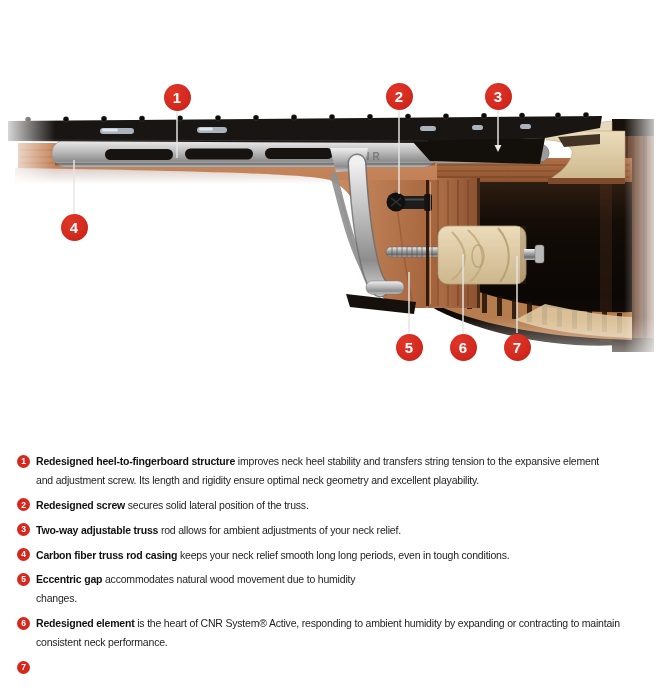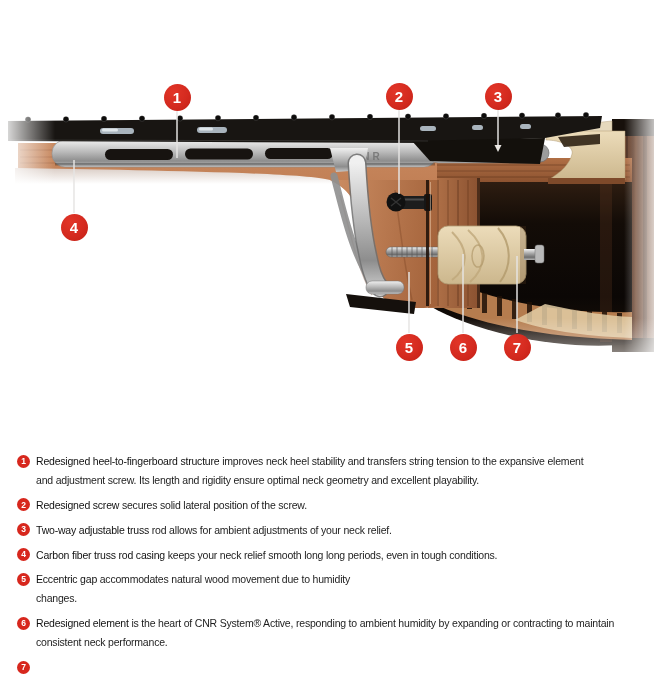--- a/index.html
+++ b/index.html
@@ -31,21 +31,21 @@
   .legend-row{display:flex;align-items:flex-start;margin-bottom:6px;}
   .badge{
     flex:0 0 auto;width:13px;height:13px;border-radius:50%;background:#d7271d;margin-top:2.5px;margin-right:6px;
     display:flex;align-items:center;justify-content:center;
     color:#fff;font-weight:700;font-size:8.5px;line-height:1;
   }
   .legend-text{
     margin:0;font-size:10.5px;letter-spacing:-0.2px;line-height:1.8;color:#1d1d1d;
     white-space:pre-line;
   }
-  .legend-text b{font-weight:400;color:#111;}
+  .legend-text b{font-weight:700;color:#111;}
 
   .ld-w{stroke:rgba(255,255,255,0.9);stroke-width:1.3;}
   .ld-g{stroke:rgba(205,202,198,0.6);stroke-width:1.2;}
 </style>
 </head>
 <body>
 
 <div class="stage">
 
   <div class="diagram-wrap">
@@ -324,21 +324,21 @@
   </div>
 
   <div class="legend">
     <div class="legend-row">
       <span class="badge">1</span>
       <p class="legend-text"><b>Redesigned heel-to-fingerboard structure</b><span> improves neck heel stability and transfers string tension to the expansive element
 and adjustment screw. Its length and rigidity ensure optimal neck geometry and excellent playability.</span></p>
     </div>
     <div class="legend-row">
       <span class="badge">2</span>
-      <p class="legend-text"><b>Redesigned screw</b><span> secures solid lateral position of the screw.</span></p>
+      <p class="legend-text"><b>Redesigned screw</b><span> secures solid lateral position of the truss.</span></p>
     </div>
     <div class="legend-row">
       <span class="badge">3</span>
       <p class="legend-text"><b>Two-way adjustable truss</b><span> rod allows for ambient adjustments of your neck relief.</span></p>
     </div>
     <div class="legend-row">
       <span class="badge">4</span>
       <p class="legend-text"><b>Carbon fiber truss rod casing</b><span> keeps your neck relief smooth long long periods, even in tough conditions.</span></p>
     </div>
     <div class="legend-row">

